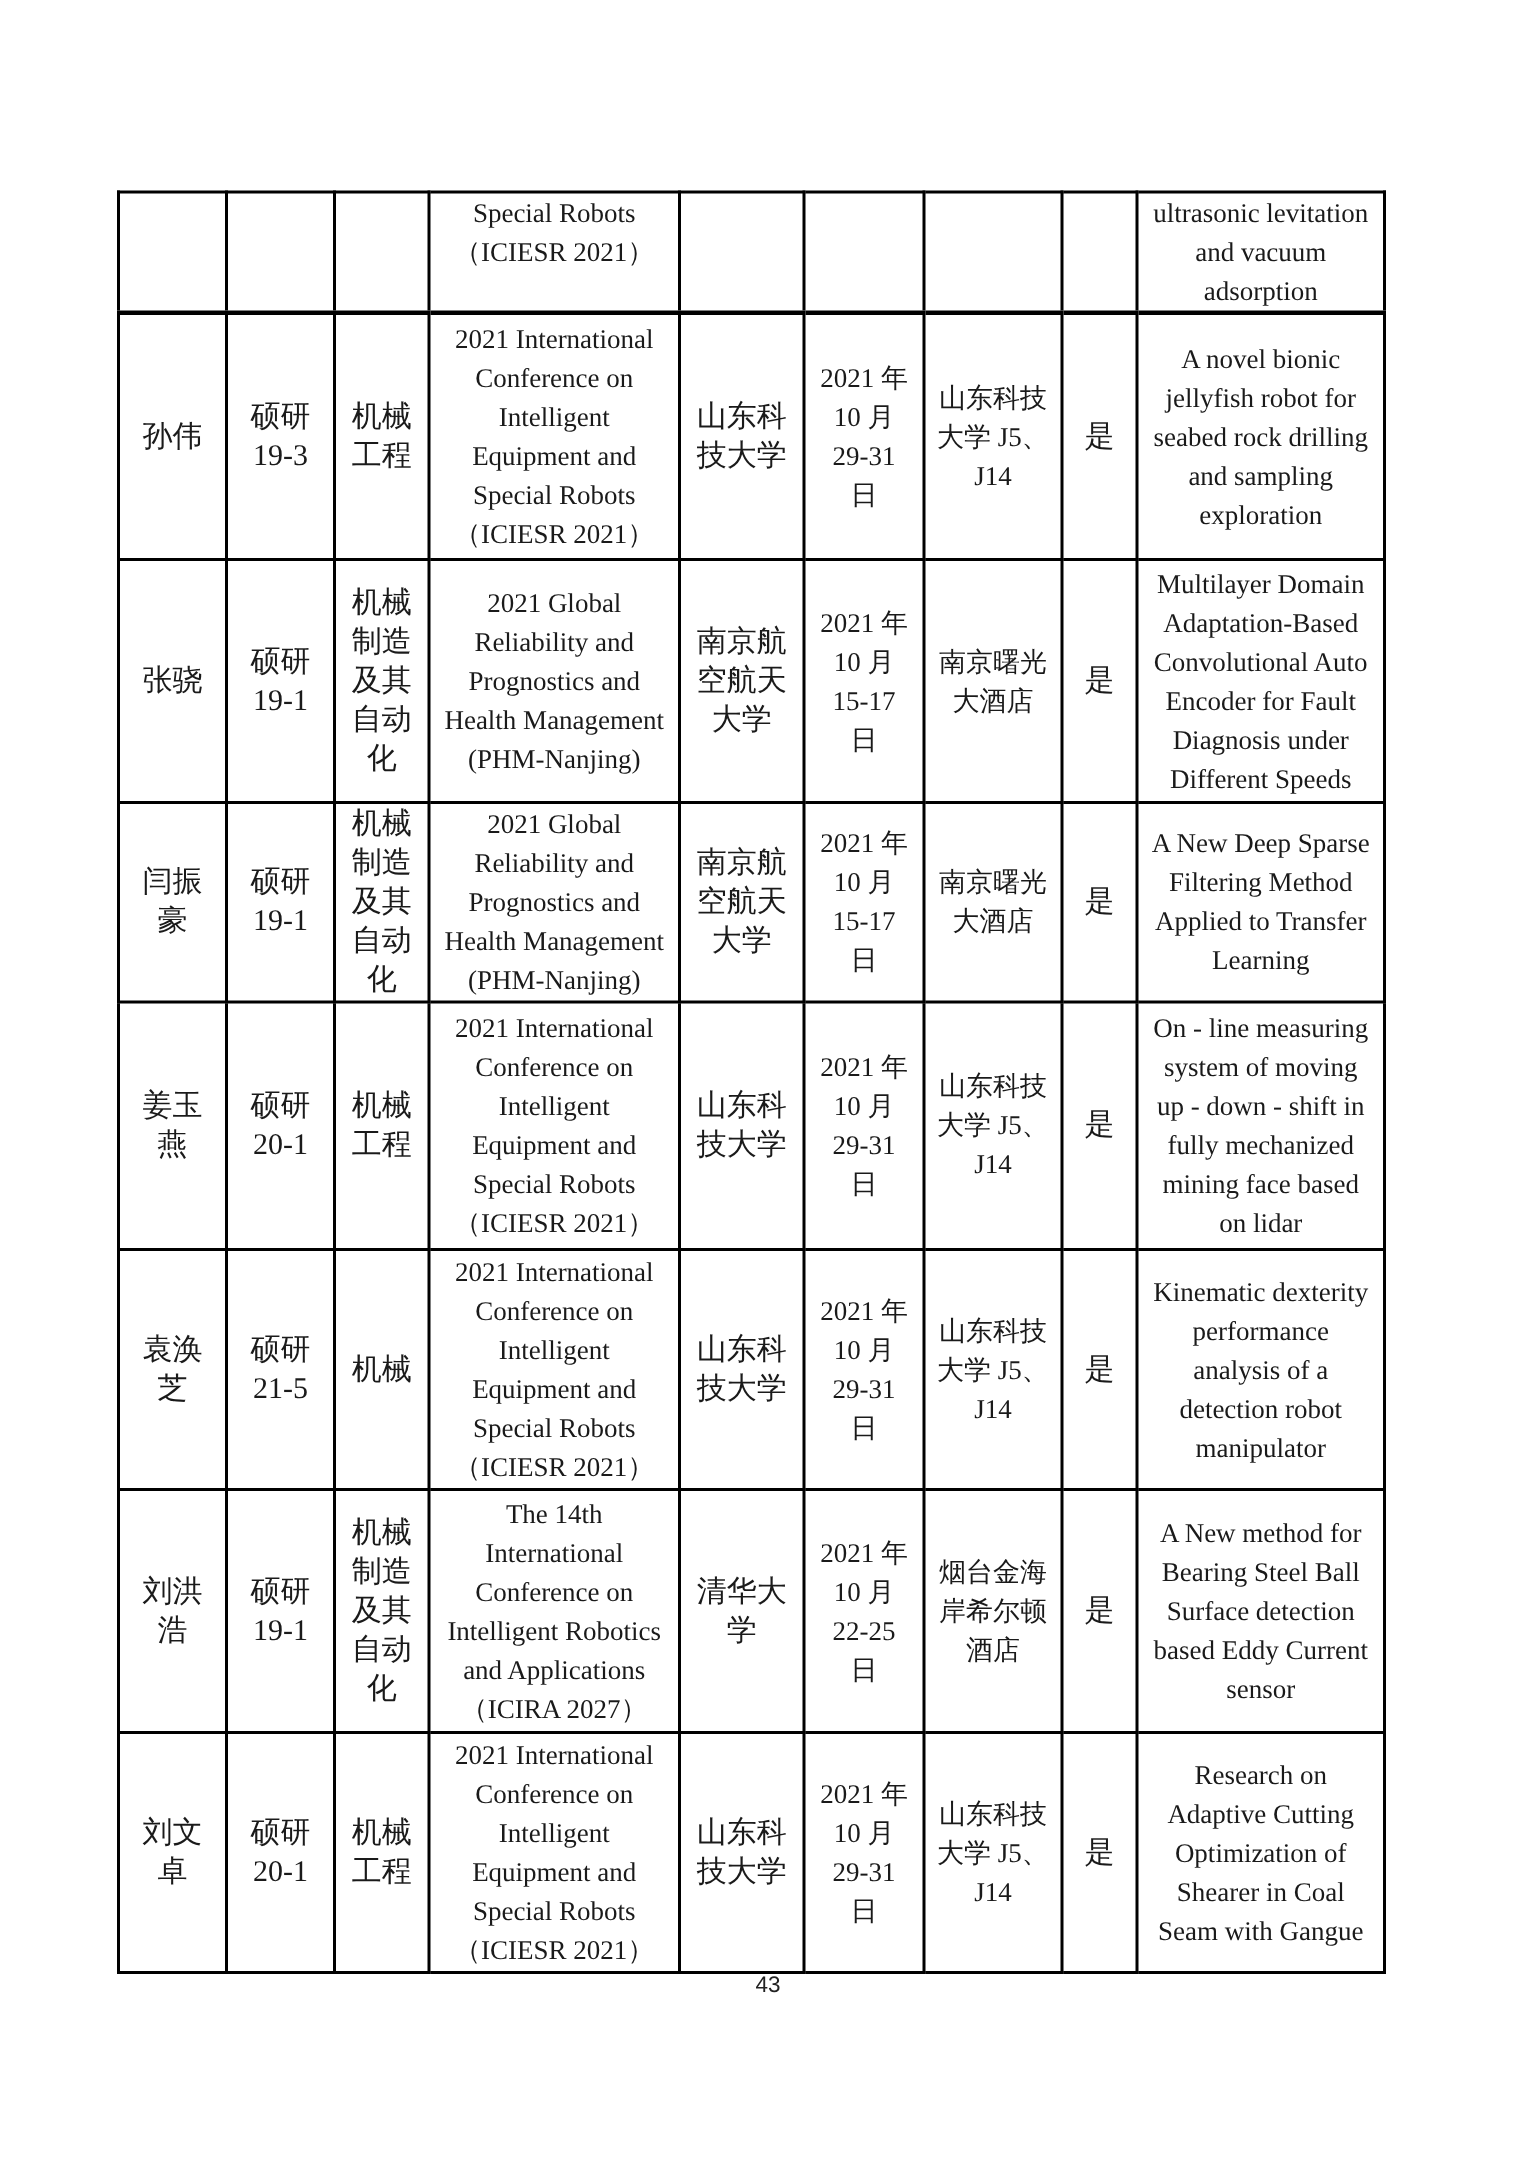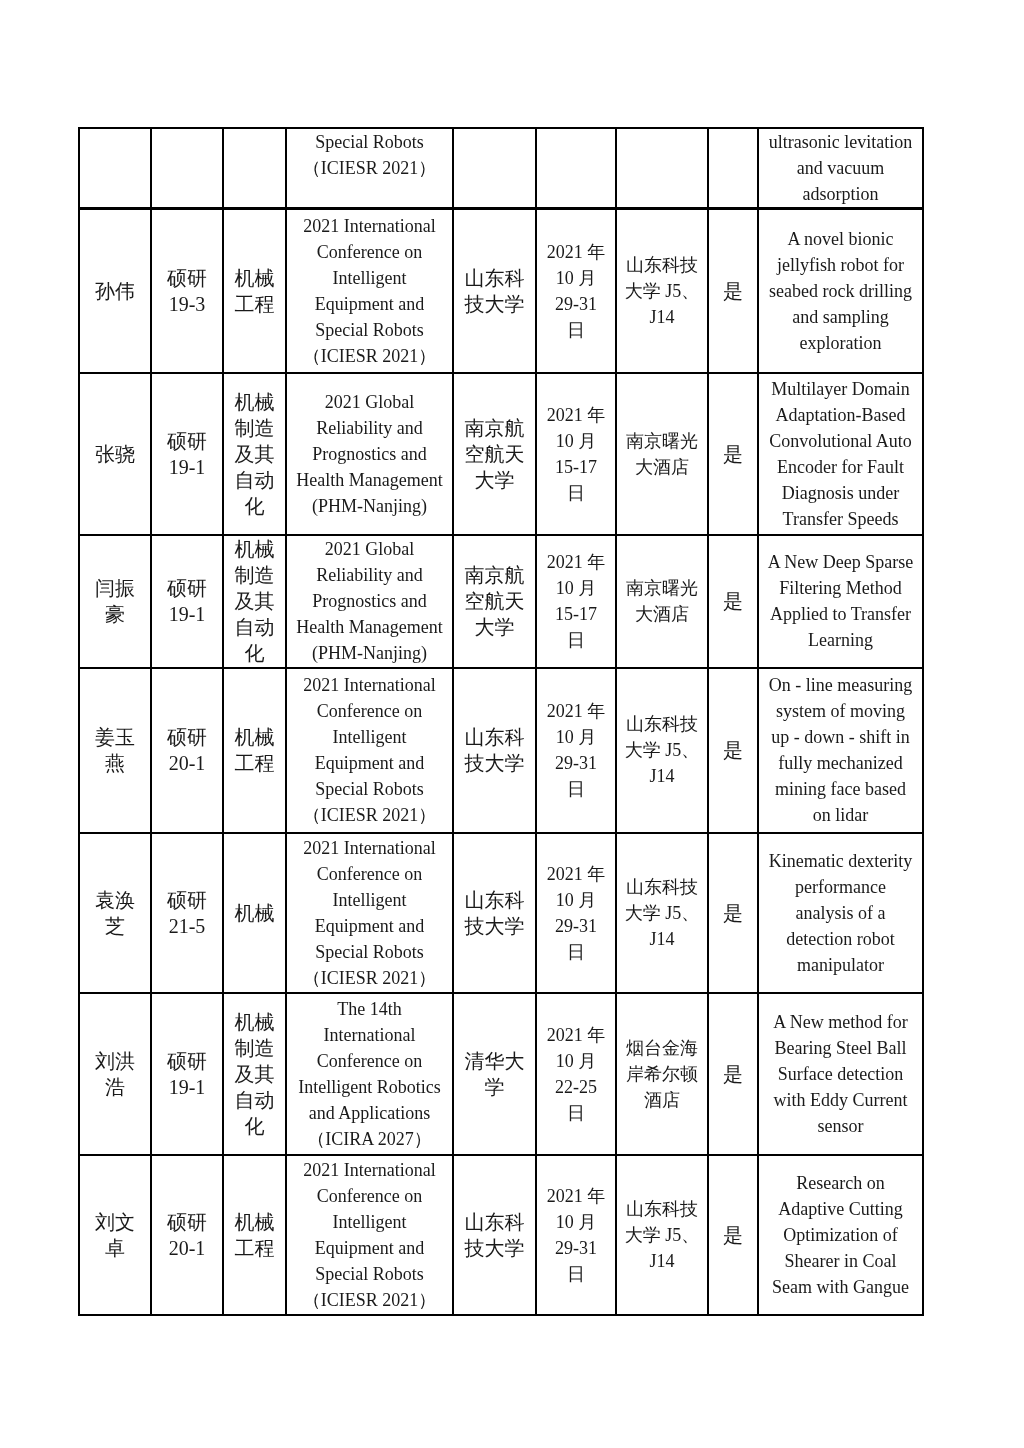--- a/index.html
+++ b/index.html
@@ -147,21 +147,21 @@
 15-17
 日</td>
         <td>南京曙光
 大酒店</td>
         <td class="zh">是</td>
         <td>Multilayer Domain
 Adaptation-Based
 Convolutional Auto
 Encoder for Fault
 Diagnosis under
-Transfer Speeds</td>
+Different Speeds</td>
       </tr>
       <tr class="r4">
         <td class="zh">闫振
 豪</td>
         <td class="zh">硕研
 19-1</td>
         <td class="zh">机械
 制造
 及其
 自动
@@ -266,21 +266,21 @@
 10 月
 22-25
 日</td>
         <td>烟台金海
 岸希尔顿
 酒店</td>
         <td class="zh">是</td>
         <td>A New method for
 Bearing Steel Ball
 Surface detection
-with Eddy Current
+based Eddy Current
 sensor</td>
       </tr>
       <tr class="r8">
         <td class="zh">刘文
 卓</td>
         <td class="zh">硕研
 20-1</td>
         <td class="zh">机械
 工程</td>
         <td>2021 International
@@ -300,13 +300,14 @@
 J14</td>
         <td class="zh">是</td>
         <td>Research on
 Adaptive Cutting
 Optimization of
 Shearer in Coal
 Seam with Gangue</td>
       </tr>
     </tbody>
   </table>
+  <div class="page-number">43</div>
 </div>
 
 </body></html>

